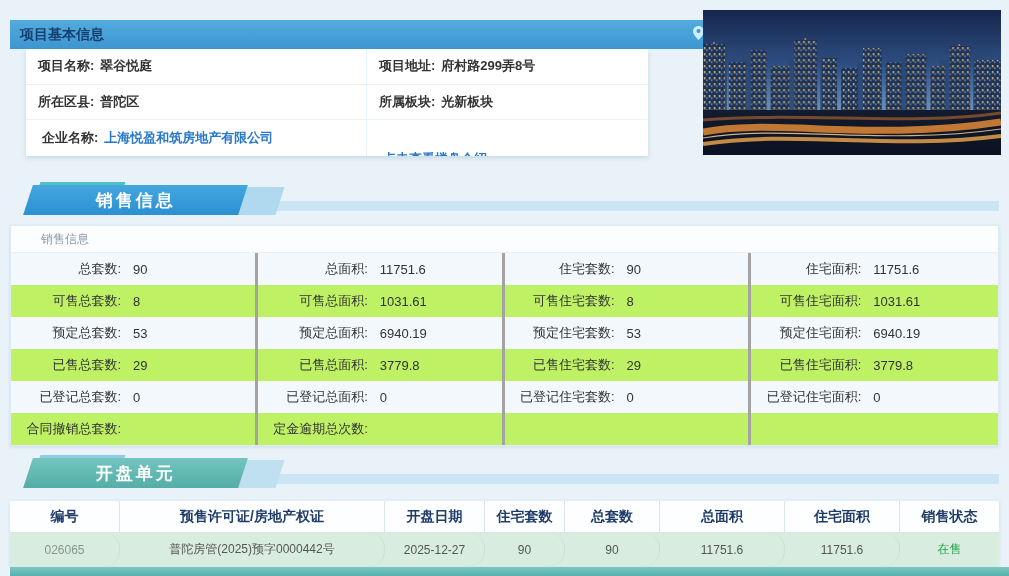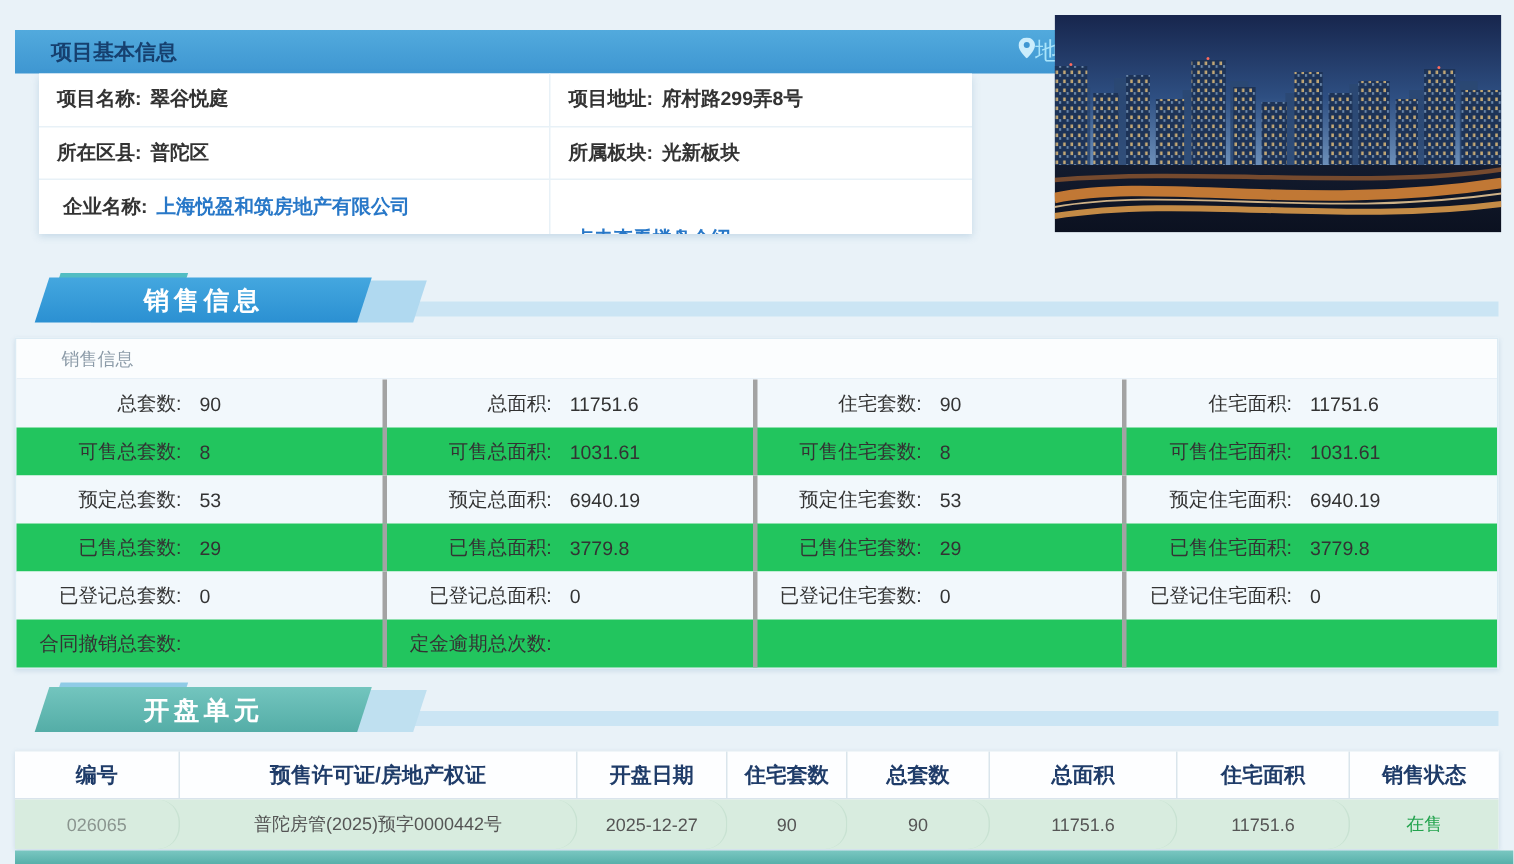--- a/index.html
+++ b/index.html
@@ -10,21 +10,21 @@
     position:relative;
     overflow:hidden;
   }
   .page { position:absolute; inset:0; }
 
   
   .proj-banner{
     position:absolute; left:10px; top:20px; width:768px; height:29px;
     background:linear-gradient(180deg,#52aadd,#3e96d1);
     display:flex; align-items:center; justify-content:space-between;
-    padding:0 24px;
+    padding:0 10px;
   }
   .proj-title{ font-size:14px; font-weight:bold; color:#16406f; }
   .map-link{ display:flex; align-items:center; gap:0; font-size:16px; color:#a9e4fb; text-decoration:none; cursor:pointer; }
   .proj-table{
     position:absolute; left:26px; top:49px; width:622px; height:107px;
     background:#fff; box-shadow:0 2px 5px rgba(110,155,190,.3);
     display:grid; grid-template-columns:340px 1fr; grid-template-rows:repeat(3,1fr);font-weight:bold;
   }
   .pcell{ display:flex; align-items:center; padding-left:12px; font-size:13px; color:#333;
           border-bottom:1px solid #e8f1f7; overflow:hidden; white-space:nowrap; }
@@ -58,21 +58,21 @@
   
   .sales-table{
     position:absolute; left:10px; top:225px; width:989px; height:221px;
     background:#fff; border:1px solid #dcebf4; box-shadow:0 1px 3px rgba(120,160,190,.25);
     display:flex; flex-direction:column;
   }
   .sales-group{ height:27px; flex:0 0 27px; display:flex; align-items:center; padding-left:30px;
                 font-size:12px; color:#8c9ba8; background:#fbfdfe; border-bottom:1px solid #e7f0f7; }
   .sales-row{ flex:1; display:flex; }
   .sales-row.light{ background:#f2f8fc; }
-  .sales-row.dark{ background:#22c55e; }
+  .sales-row.dark{ background:#bef264; }
   .sales-cell{ width:25%; display:flex; align-items:center; overflow:hidden; }
   .sales-cell:not(:last-child){ border-right:3px solid #a3a3a3; }
   .slabel{ width:110px; flex:0 0 110px; text-align:right; font-size:13px; color:#333; white-space:nowrap; }
   .svalue{ margin-left:12px; font-size:13px; color:#333; white-space:nowrap; }
 
   
   .open-table{
     position:absolute; left:10px; top:500px; width:989px;
     background:#fff; box-shadow:0 1px 3px rgba(120,160,190,.25);
   }

